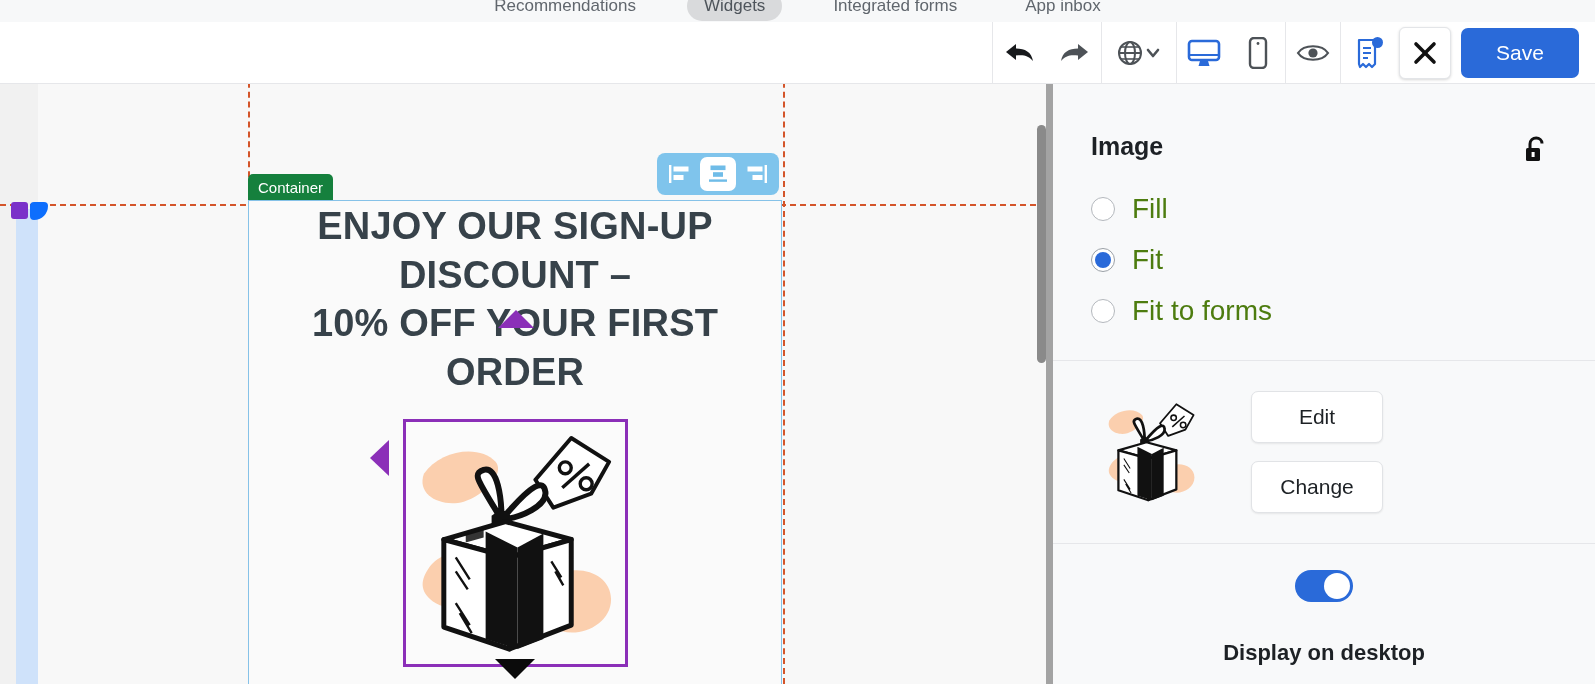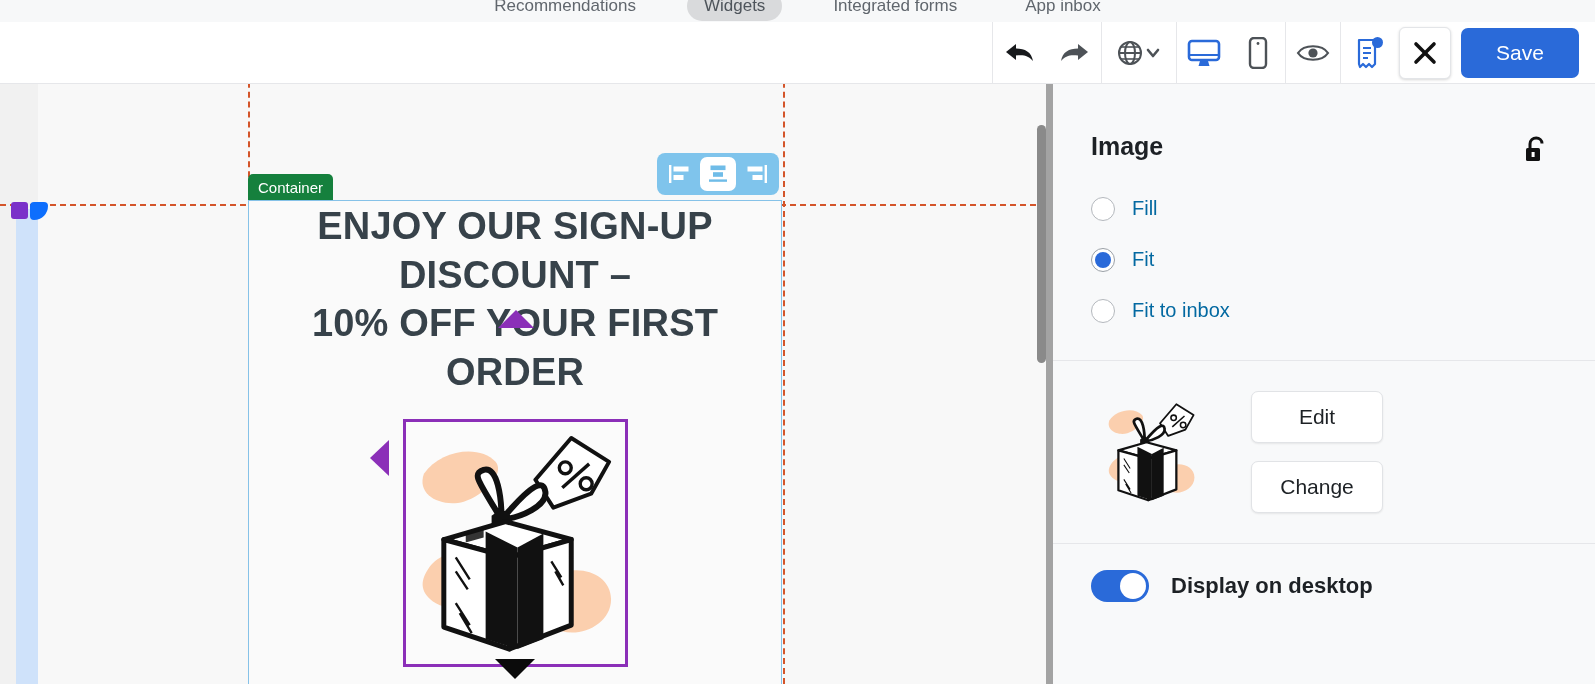--- a/index.html
+++ b/index.html
@@ -164,42 +164,43 @@
     width: 24px; height: 24px; border-radius: 50%;
     border: 1px solid #b4b8bd; background: #fff;
     display: flex; align-items: center; justify-content: center;
     flex: none;
   }
   .radio.checked { border-color: #9aa0a6; }
   .radio.checked::after {
     content: ""; width: 16px; height: 16px; border-radius: 50%;
     background: #2a6ad9;
   }
-  .radio-label { font-size: 20px; color: #0369a1; text-align: right; }
+  .radio-label { font-size: 28px; color: #4d7c0f; text-align: right; }
 
   .divider { height: 1px; background: #e6e7ea; margin-top: 24px; }
 
   .media-row {
     display: flex; align-items: center; gap: 40px;
     padding: 30px 38px 30px 38px;
   }
   .thumb { width: 120px; height: 110px; flex: none; }
   .media-btns { display: flex; flex-direction: column; gap: 18px; }
   .ghost-btn {
     min-width: 132px; height: 52px; padding: 0 26px;
     background: #fff; border: 1px solid #e1e3e6; border-radius: 7px;
     box-shadow: 0 1px 2px rgba(0,0,0,.08);
     font-size: 21px; color: #1d2125; cursor: pointer;
     font-family: "Liberation Sans", sans-serif;
     display: flex; align-items: center; justify-content: center;
   }
 
   .toggle-row {
-    display: flex; align-items: center; gap: 22px;
+    display: flex; align-items: center; gap: 38px;
     padding: 26px 38px 0 38px;
+    flex-direction: column;
   }
   .toggle {
     width: 58px; height: 32px; border-radius: 17px; background: #2a6ad9;
     position: relative; cursor: pointer; flex: none;
   }
   .toggle .knob {
     position: absolute; right: 3px; top: 3px;
     width: 26px; height: 26px; border-radius: 50%; background: #fff;
   }
   .toggle-label { font-size: 22px; font-weight: bold; color: #1d2125; }
@@ -396,21 +397,21 @@
         <div class="radio-row">
           <span class="radio"></span>
           <span class="radio-label">Fill</span>
         </div>
         <div class="radio-row">
           <span class="radio checked"></span>
           <span class="radio-label">Fit</span>
         </div>
         <div class="radio-row">
           <span class="radio"></span>
-          <span class="radio-label">Fit to inbox</span>
+          <span class="radio-label">Fit to forms</span>
         </div>
       </div>
     </div>
 
     <div class="divider"></div>
 
     <div class="media-row">
       <div class="thumb">
         <svg width="100%" height="100%" viewBox="0 0 220 243">
           <path d="M18 52 C34 28, 74 22, 90 40 C100 52, 78 74, 58 80 C36 86, 10 74, 18 52 Z" fill="#fbcfae"></path>

